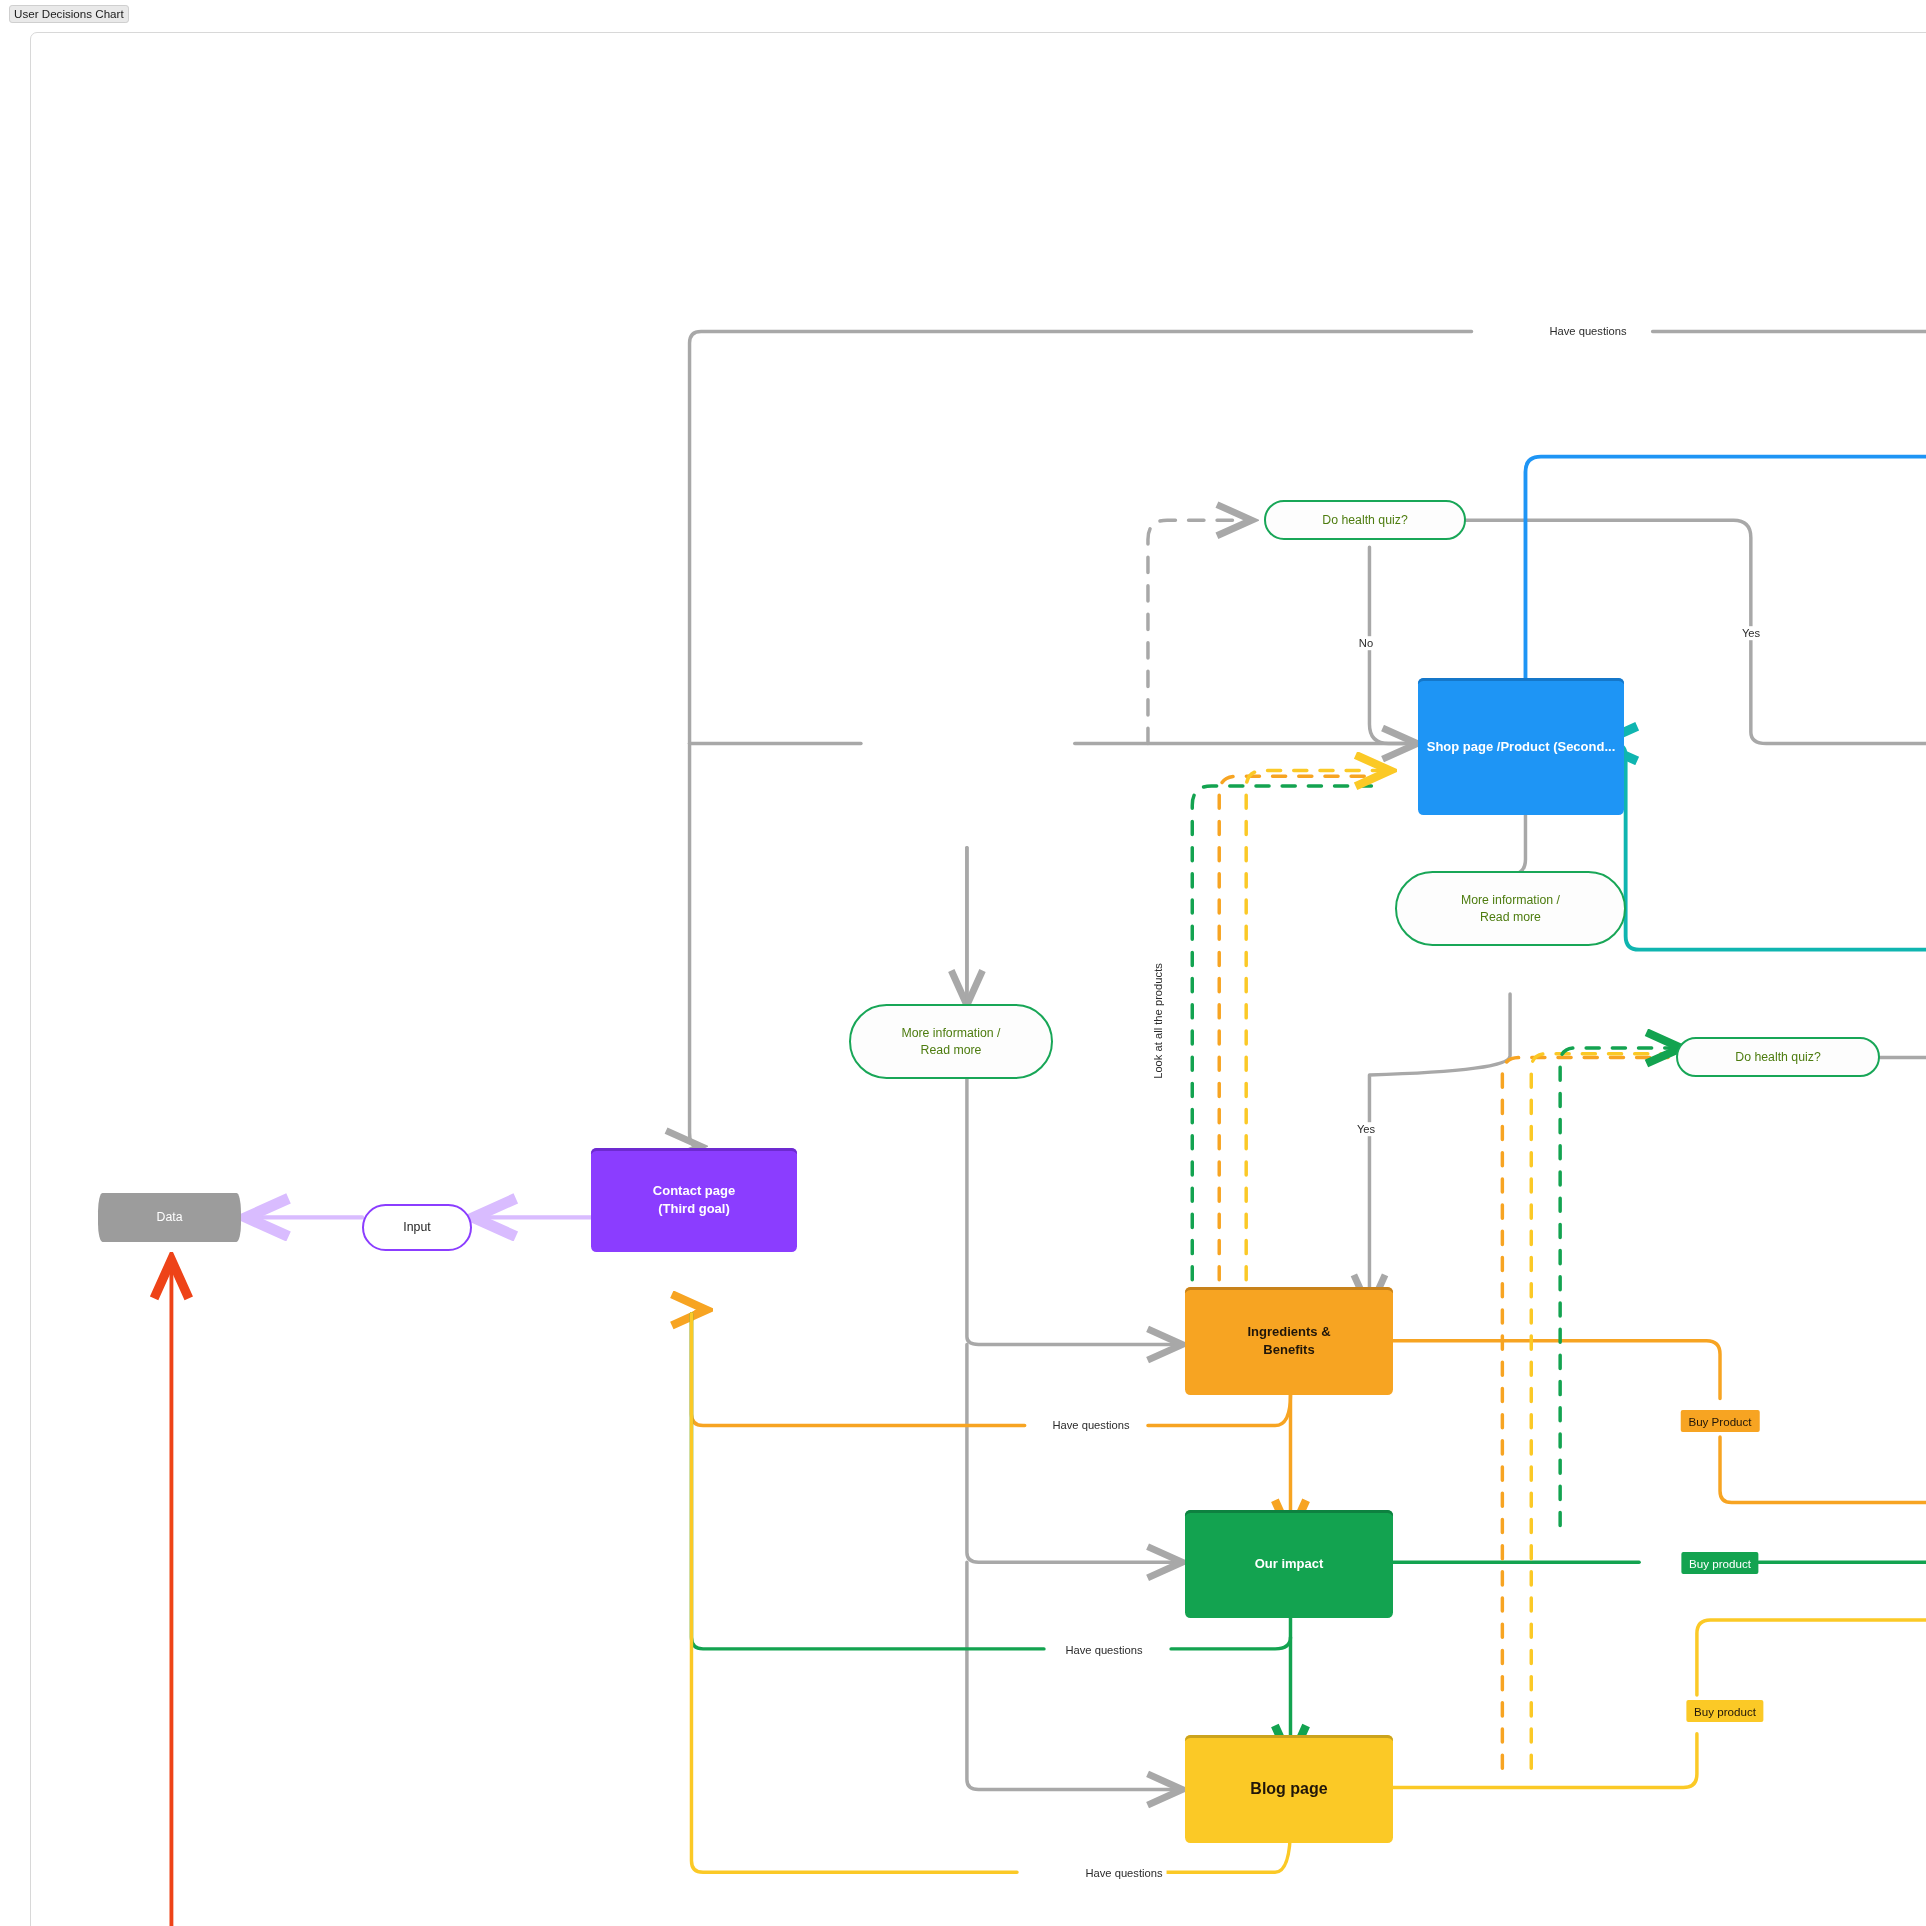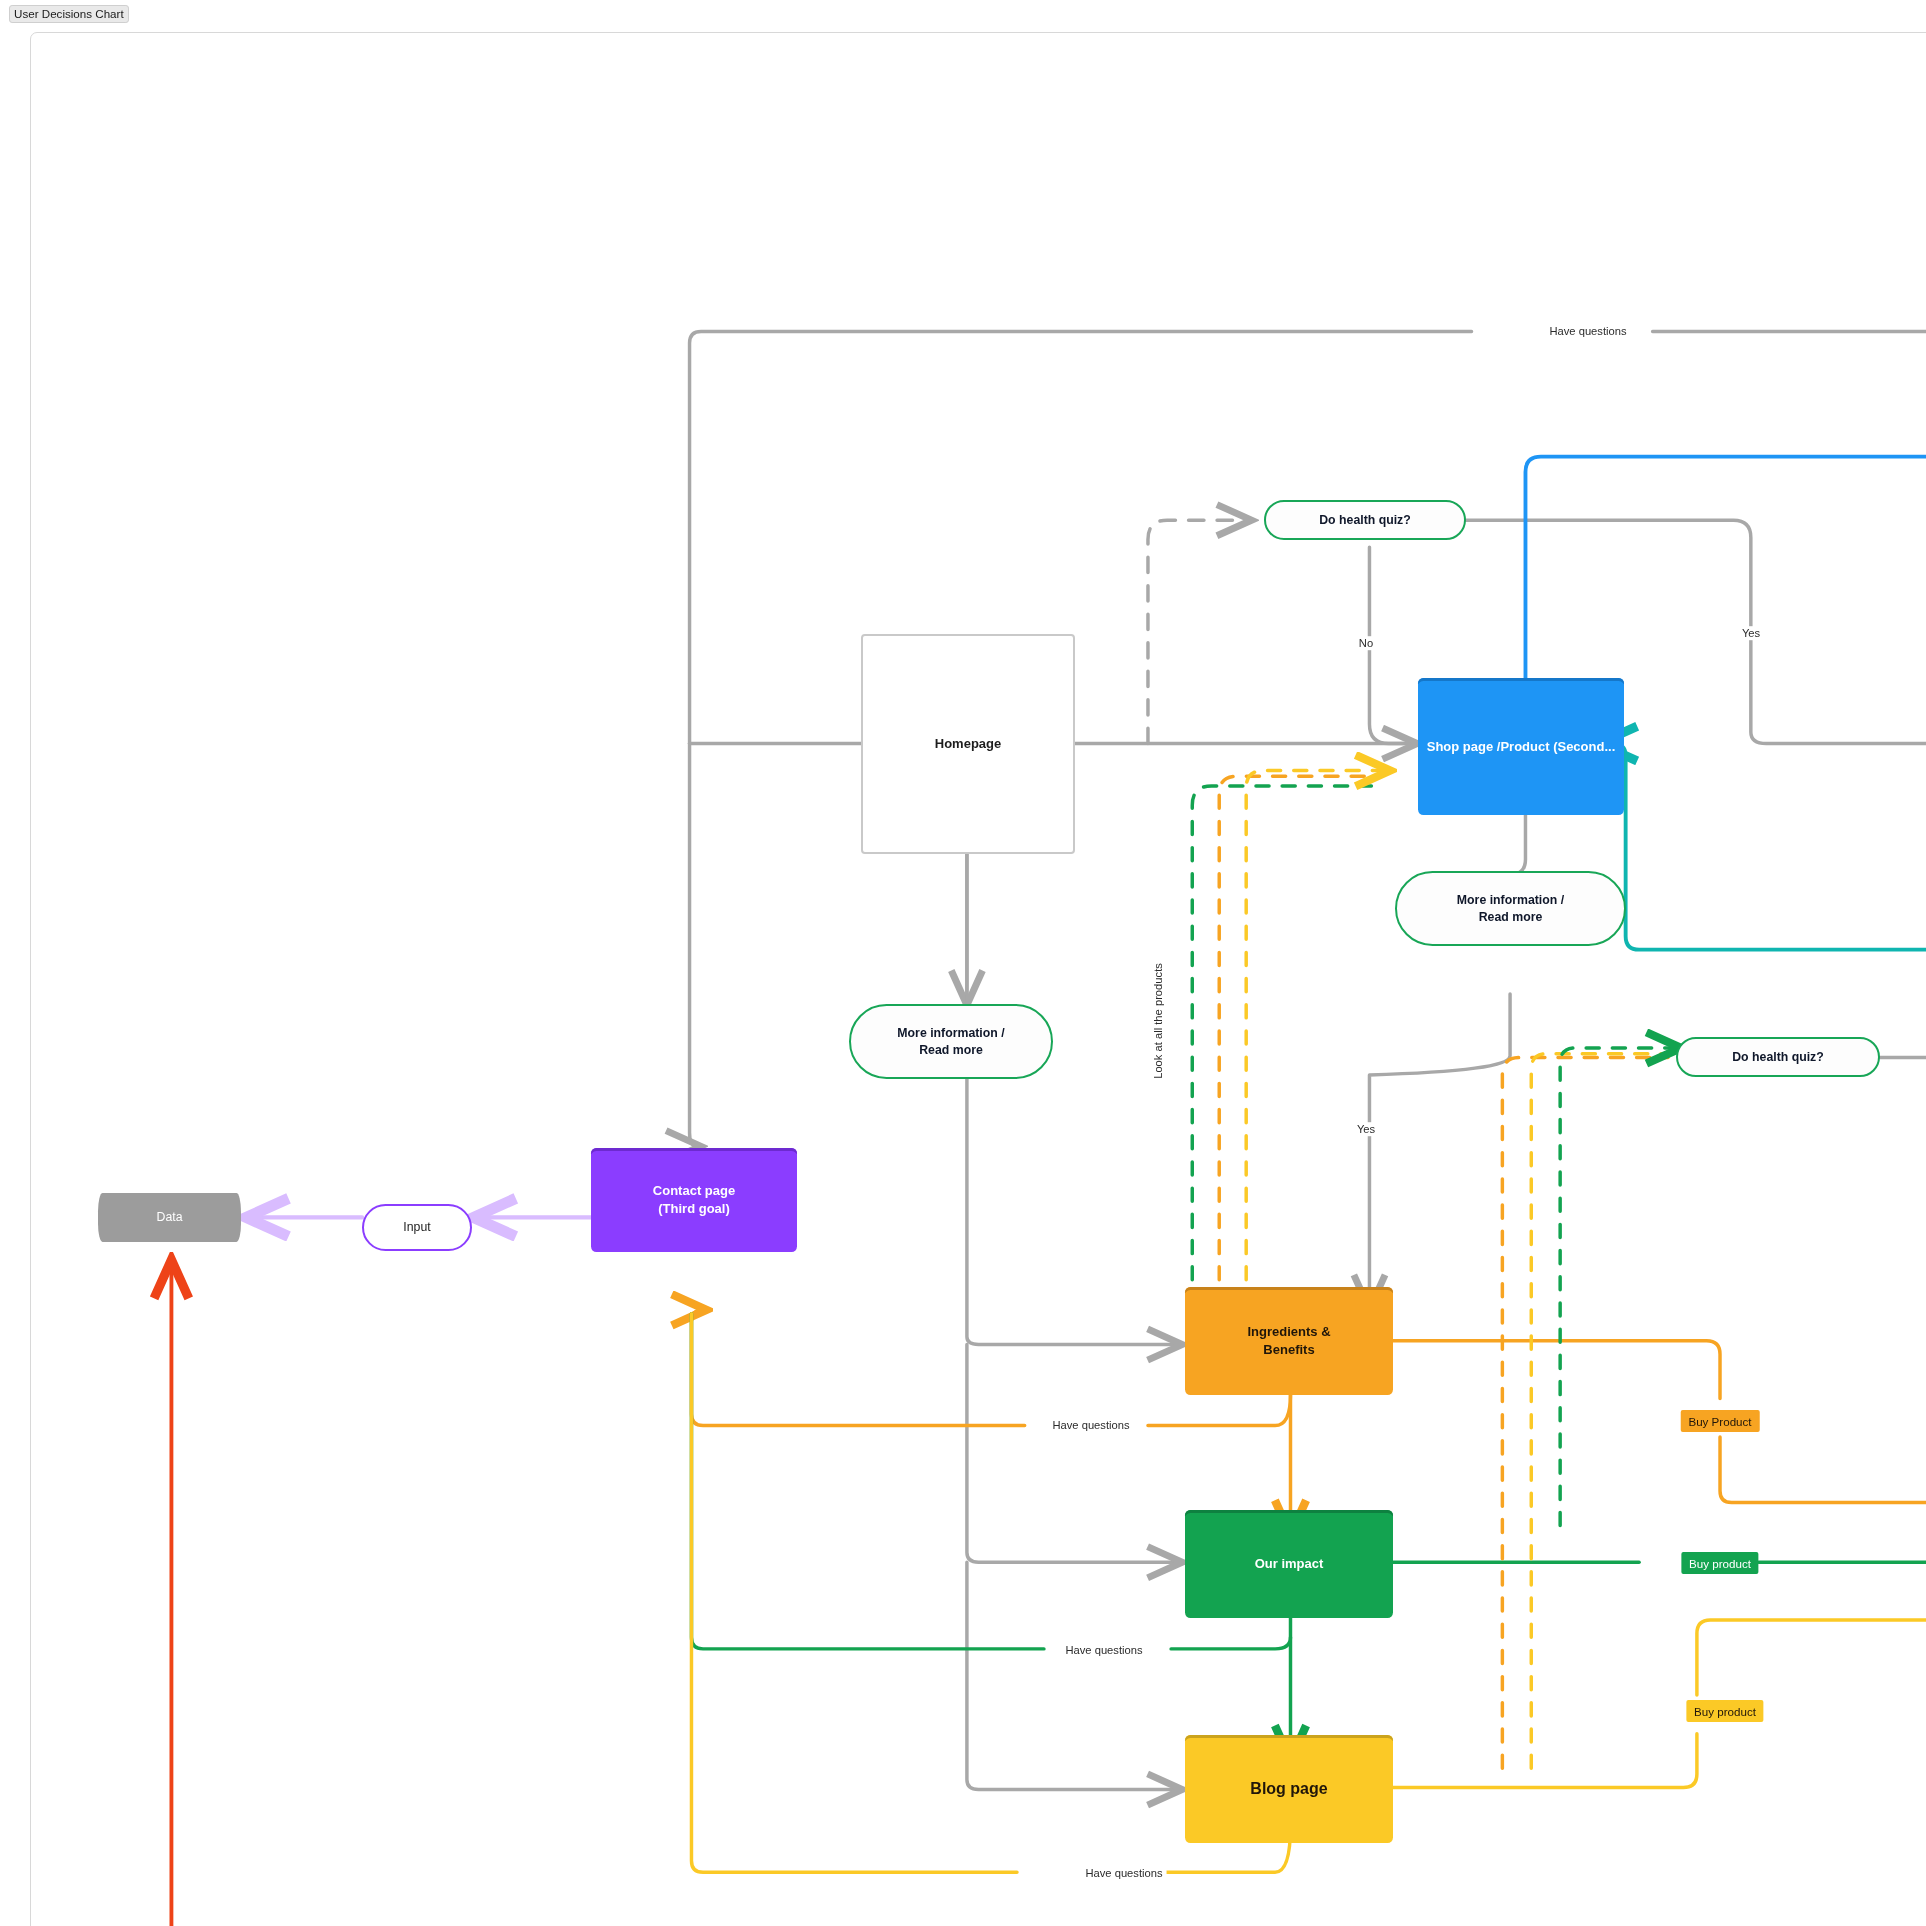--- a/index.html
+++ b/index.html
@@ -12,21 +12,21 @@
              padding:1.5px 4.6px;font-size:11.6px;color:#1a1a1a;white-space:nowrap;z-index:40;}
 
   
   #edges{position:absolute;left:0;top:0;width:2638px;height:2478px;pointer-events:none;z-index:5;}
 
   
   .node{position:absolute;display:flex;align-items:center;justify-content:center;text-align:center;
         box-sizing:border-box;z-index:20;line-height:1.35;}
 
   .n-process{background:#fff;border:2.3px solid #c9c9c9;border-radius:3.9px;color:#1d1d1d;font-weight:700;}
-  .n-decision{background:#fdfdfd;border:2.7px solid #18a657;border-radius:385px;color:#0f172a;font-weight:700;}
+  .n-decision{background:#fdfdfd;border:2.7px solid #18a657;border-radius:385px;color:#4d7c0f;font-weight:400;}
   .n-input{background:#fff;border:2.7px solid #8B3DFF;border-radius:385px;color:#1d1d1d;font-weight:400;}
   .n-data{background:#9c9c9c;color:#fff;font-weight:400;border-radius:4.6px/18.5px;}
 
   .n-solid{border-radius:5.4px;font-weight:700;color:#fff;}
   .n-shop{background:#1E95F5;box-shadow:0 3.9px 0 -0.8px #1577c9 inset;}
   .n-ingr{background:#F7A422;color:#20160a;box-shadow:0 3.9px 0 -0.8px #c8821a inset;}
   .n-impact{background:#13A350;box-shadow:0 3.9px 0 -0.8px #0e8140 inset;}
   .n-blog{background:#FBC926;color:#20160a;box-shadow:0 3.9px 0 -0.8px #cba31d inset;}
   .n-contact{background:#8B3DFF;box-shadow:0 3.9px 0 -0.8px #6d2ad0 inset;}
 
@@ -147,23 +147,20 @@
       <path d="M3165,3390 L3165,2060 Q3165,2015 3210,2015 L3570,2015" stroke="#F7A422" stroke-width="9" stroke-dasharray="34 34"></path>
       <path d="M3235,3390 L3235,2045 Q3235,2000 3280,2000 L3600,2000" stroke="#FBC926" stroke-width="9" stroke-dasharray="34 34" marker-end="url(#ar-yellow)"></path>
 
       <path d="M3900,4590 L3900,2790 Q3900,2745 3945,2745 L4330,2745" stroke="#F7A422" stroke-width="9" stroke-dasharray="34 34"></path>
       <path d="M3975,4590 L3975,2775 Q3975,2735 4015,2735 L4340,2735" stroke="#FBC926" stroke-width="9" stroke-dasharray="34 34"></path>
       <path d="M4050,3960 L4050,2760 Q4050,2720 4090,2720 L4355,2720" stroke="#13A350" stroke-width="9" stroke-dasharray="34 34" marker-end="url(#ar-green)"></path>
 
     </g>
   </svg>
 
-  <div class="node n-process" style="left:861px;top:634px;width:214px;height:220px;font-size:13px;">
-    <span>Homepage</span>
-  </div>
 
   <div class="node n-decision" style="left:1264px;top:500px;width:202px;height:40px;font-size:12.3px;">
     <span>Do health quiz?</span>
   </div>
 
   <div class="node n-solid n-shop" style="left:1418px;top:678px;width:206px;height:137px;font-size:13px;">
     <span>Shop page /</span>
     <span>Product (Second...</span>
   </div>
 

